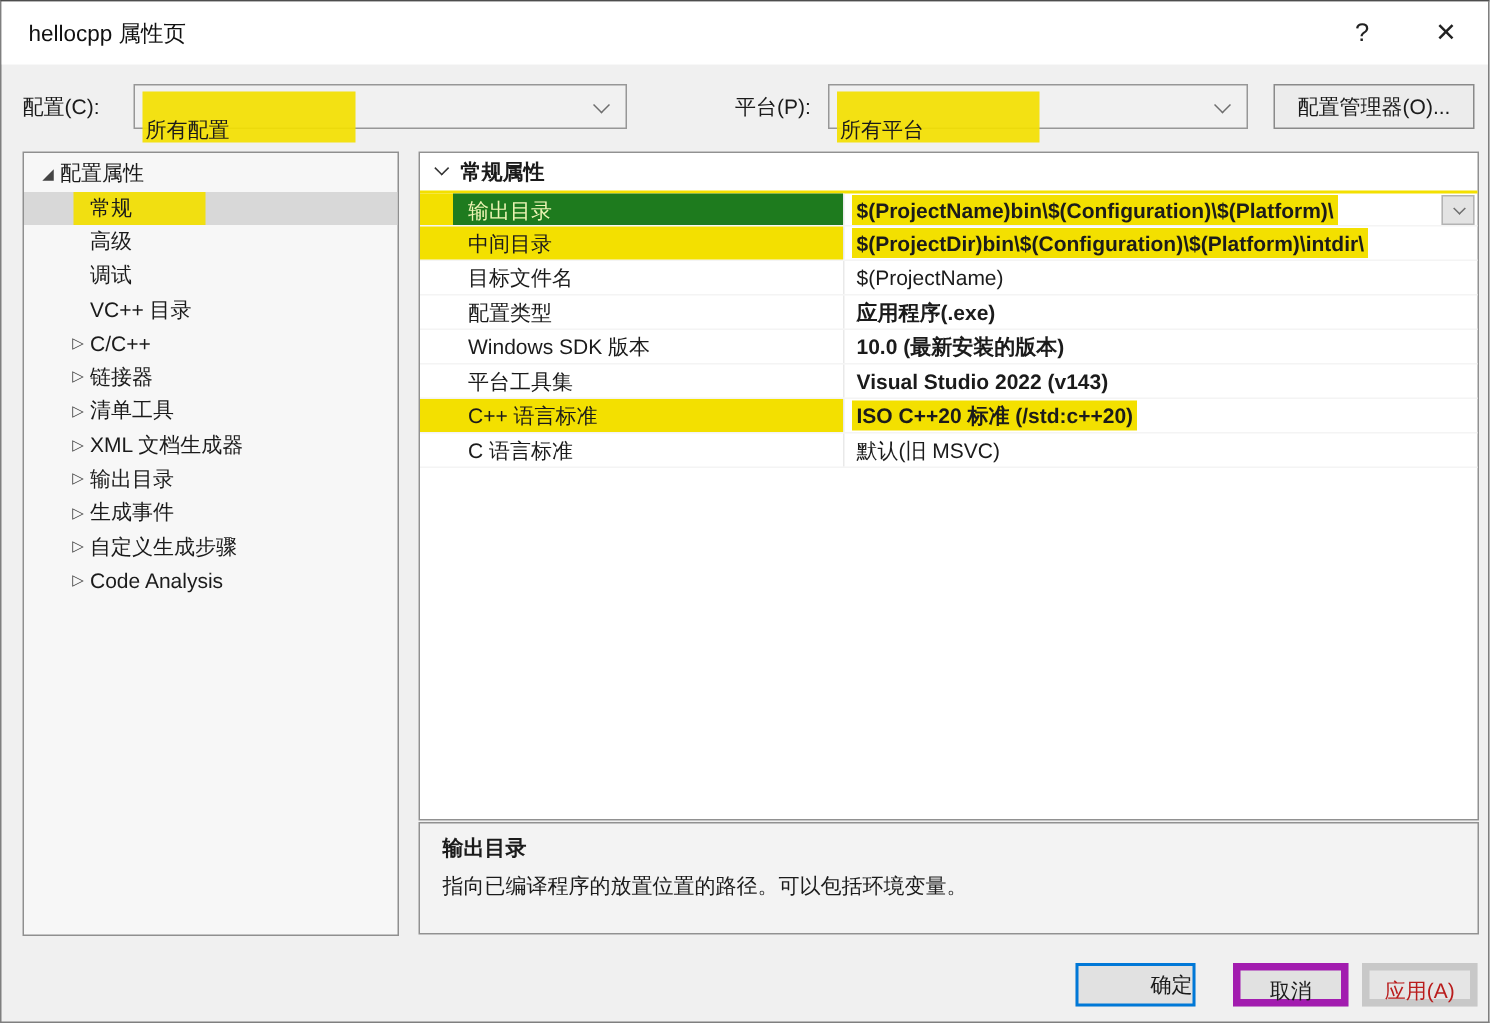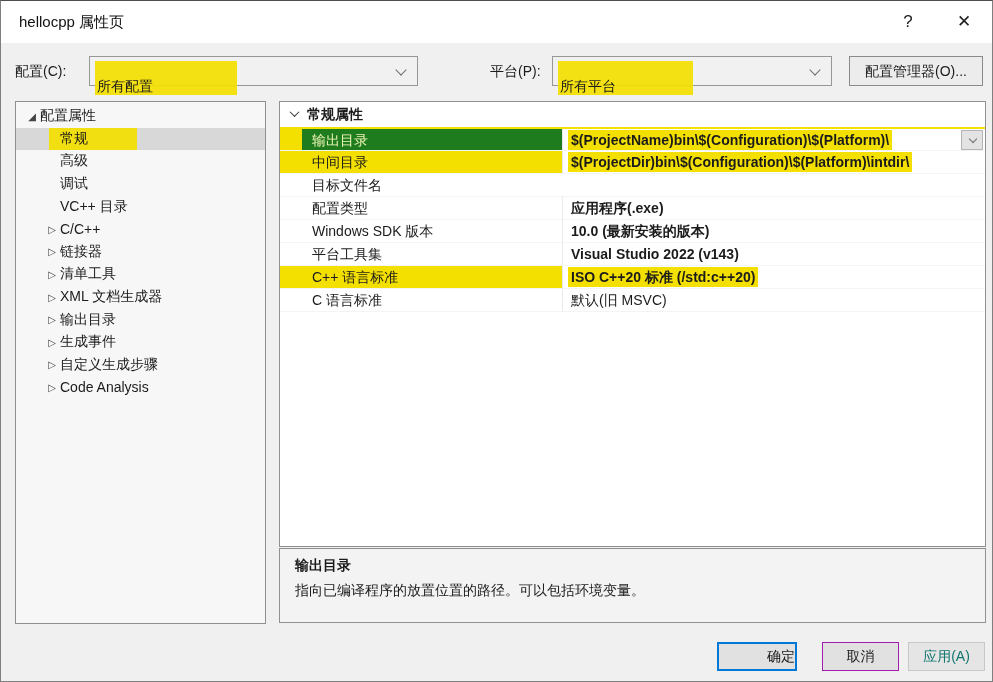--- a/index.html
+++ b/index.html
@@ -66,24 +66,24 @@
   .row-mid .g-name, .row-cpp .g-name { background:#f3e000; }
   .combo-btn { position:absolute; right:2px; top:1px; width:22px; height:20px; background:#e3e3e3;
                border:1px solid #b3b3b3; }
   .combo-btn .chev { right:6px; top:5px; width:6px; height:6px; }
   
   .desc { position:absolute; left:278px; top:547px; width:707px; height:75px; background:#f3f3f3;
           border:1px solid #919191; padding:8px 15px; }
   .desc .d-title { font-weight:bold; margin-bottom:7px; }
   
   .fbtn { position:absolute; top:641px; height:29px; text-align:center; line-height:26px;
-          background:#e1e1e1; border:1px solid #a21caf; }
+          background:#e1e1e1; border:5px solid #a21caf; }
   .btn-ok { left:716px; width:80px; border:2px solid #0078d7; line-height:24px;padding-left:48px; }
   .btn-cancel { left:821px; width:77px; }
-  .btn-apply { left:907px; width:77px; background:#e5e5e5; border-color:#c8c8c8; color:#0f766e; }
+  .btn-apply { left:907px; width:77px; background:#e5e5e5; border-color:#c8c8c8; color:#b91c1c; }
 </style>
 </head>
 <body>
 
 <div class="titlebar">
   <div class="title">hellocpp 属性页</div>
   <div class="tb-btn tb-help">?</div>
   <div class="tb-btn tb-close">✕</div>
 </div>
 
@@ -174,20 +174,23 @@
     <div class="g-margin"></div>
     <div class="g-name">中间目录</div>
     <div class="g-val">
       <span class="v bold hl-y">$(ProjectDir)bin\$(Configuration)\$(Platform)\intdir\</span>
     </div>
   </div>
 
   <div class="g-row">
     <div class="g-margin"></div>
     <div class="g-name">目标文件名</div>
+    <div class="g-val">
+      <span class="v">$(ProjectName)</span>
+    </div>
   </div>
 
   <div class="g-row">
     <div class="g-margin"></div>
     <div class="g-name">配置类型</div>
     <div class="g-val">
       <span class="v bold">应用程序(.exe)</span>
     </div>
   </div>
 

